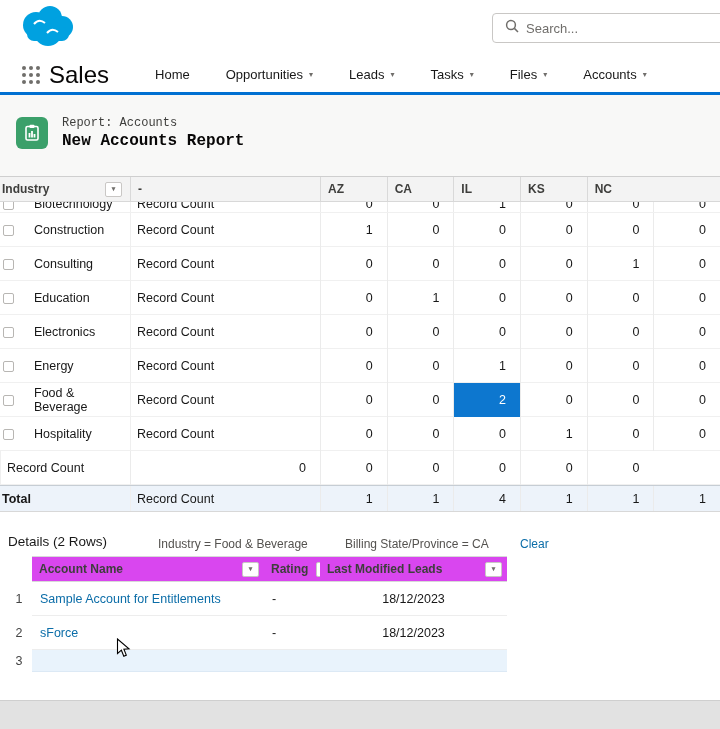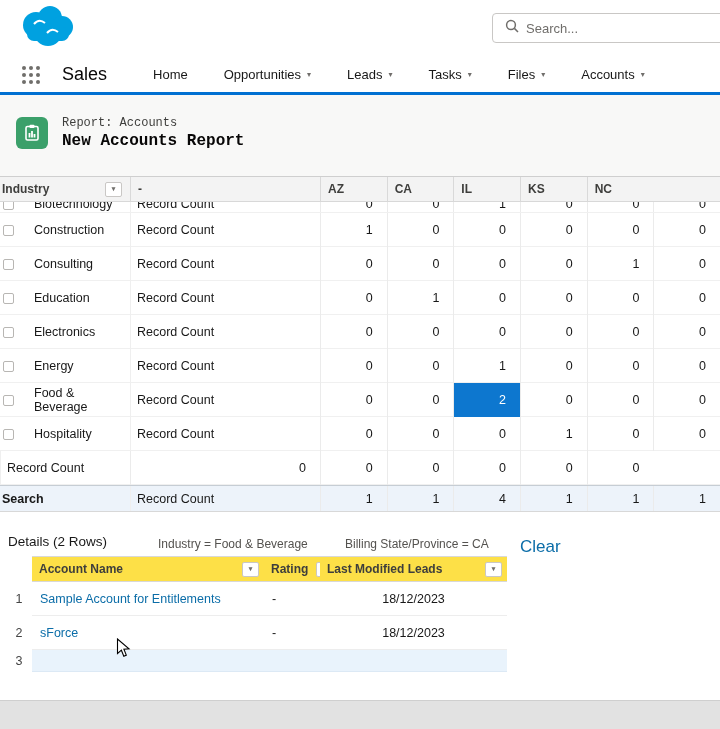--- a/index.html
+++ b/index.html
@@ -9,21 +9,21 @@
   
   .top-header{position:absolute;top:0;left:0;width:720px;height:57px;background:#fff;}
   .logo{position:absolute;left:14px;top:4px;}
   .search-box{position:absolute;left:492px;top:13px;width:240px;height:30px;border:1px solid #c9c7c5;border-radius:4px;background:#fff;display:flex;align-items:center;padding-left:12px;gap:7px;}
   .search-ph{font-size:13px;color:#706e6b;}
 
   
   .nav-bar{position:absolute;top:57px;left:0;width:720px;height:38px;background:#fff;border-bottom:3px solid #0070d2;display:flex;align-items:center;}
   .waffle{display:grid;grid-template-columns:repeat(3,4px);grid-gap:3px;margin-left:22px;cursor:pointer;}
   .waffle i{width:4px;height:4px;border-radius:50%;background:#706e6b;}
-  .app-name{font-size:18px;color:#080707;margin-left:22px;}
+  .app-name{font-size:24px;color:#080707;margin-left:9px;}
   .nav-items{display:flex;gap:36px;margin-left:46px;align-items:center;}
   .nav-item{font-size:13px;color:#181818;display:flex;align-items:center;gap:6px;cursor:pointer;white-space:nowrap;}
   .chev{font-size:8px;color:#706e6b;}
 
   
   .report-header{position:absolute;top:95px;left:0;width:720px;height:81px;background:#f8f8f7;font-family:Liberation Mono, monospace;}
   .report-icon{position:absolute;left:16px;top:22px;width:32px;height:32px;border-radius:6px;background:#3ba06a;display:flex;align-items:center;justify-content:center;}
   .report-type{position:absolute;left:62px;top:21px;font-size:12px;color:#3e3e3c;}
   .report-title{position:absolute;left:62px;top:37px;font-size:16px;font-weight:700;color:#080707;}
 
@@ -48,27 +48,27 @@
   .clipped>div{transform:translateY(-15px);}
   .mx-total{height:27px;background:#edf3fa;border-top:1px solid #c6cdd4;border-bottom:1px solid #d8d8d8;}
   .mx-total>div{display:flex;align-items:center;font-size:12.5px;}
   .t-label{font-weight:700;padding-left:2px;}
 
   
   .details-bar{position:absolute;top:516px;left:0;width:597px;height:26px;margin-top:16px;}
   .details-title{position:absolute;left:8px;top:2px;font-size:13.5px;color:#181818;}
   .filter-ind{position:absolute;left:158px;top:5px;font-size:12px;color:#54524f;}
   .filter-state{position:absolute;left:345px;top:5px;font-size:12px;color:#54524f;}
-  .clear-link{position:absolute;left:520px;top:5px;font-size:17px;color:#0b6da8;cursor:pointer;}
+  .clear-link{position:absolute;left:520px;top:5px;font-size:12px;color:#0b6da8;cursor:pointer;}
 
   
   .details-table{position:absolute;top:556px;left:6px;width:501px;}
   .dt-grid{display:grid;grid-template-columns:26px 232px 56px 187px;}
   .dt-header{height:26px;}
-  .dt-header>div{background:#fde047;border-top:1px solid #d8d8d8;border-bottom:1px solid #d8d8d8;display:flex;align-items:center;justify-content:space-between;padding:0 5px 0 7px;font-size:12px;font-weight:700;color:#3e3e3c;}
+  .dt-header>div{background:#d946ef;border-top:1px solid #d8d8d8;border-bottom:1px solid #d8d8d8;display:flex;align-items:center;justify-content:space-between;padding:0 5px 0 7px;font-size:12px;font-weight:700;color:#3e3e3c;}
   .dt-header .dt-numh{background:transparent;border:none;}
   .dt-row{height:34px;}
   .dt-row>div{display:flex;align-items:center;font-size:12.5px;border-bottom:1px solid #ededed;height:100%;}
   .dt-num{justify-content:center;font-size:12px;color:#444;border-bottom:none !important;}
   .dt-cell{padding-left:8px;color:#181818;}
   .dt-date{justify-content:center;padding-left:0;}
   .link{color:#0b6da8;cursor:pointer;}
   .dt-row.sel{height:22px;}
   .dt-row.sel .dt-cell{background:#e9f3fc;border-bottom:1px solid #dce9f5;}
 
@@ -280,21 +280,21 @@
         <div class="mx-c2">Record Count</div>
         <div class="mx-val">0</div>
         <div class="mx-val">0</div>
         <div class="mx-val">0</div>
         <div class="mx-val">0</div>
         <div class="mx-val">0</div>
         <div class="mx-val">0</div>
       </div>
     </div>
   <div class="mx-grid mx-total">
-    <div class="t-label">Search</div>
+    <div class="t-label">Total</div>
     <div class="mx-c2">Record Count</div>
 
   <div class="mx-val">1</div>
       <div class="mx-val">1</div>
       <div class="mx-val">4</div>
       <div class="mx-val">1</div>
       <div class="mx-val">1</div>
       <div class="mx-val">1</div>
     </div>
 </div>

